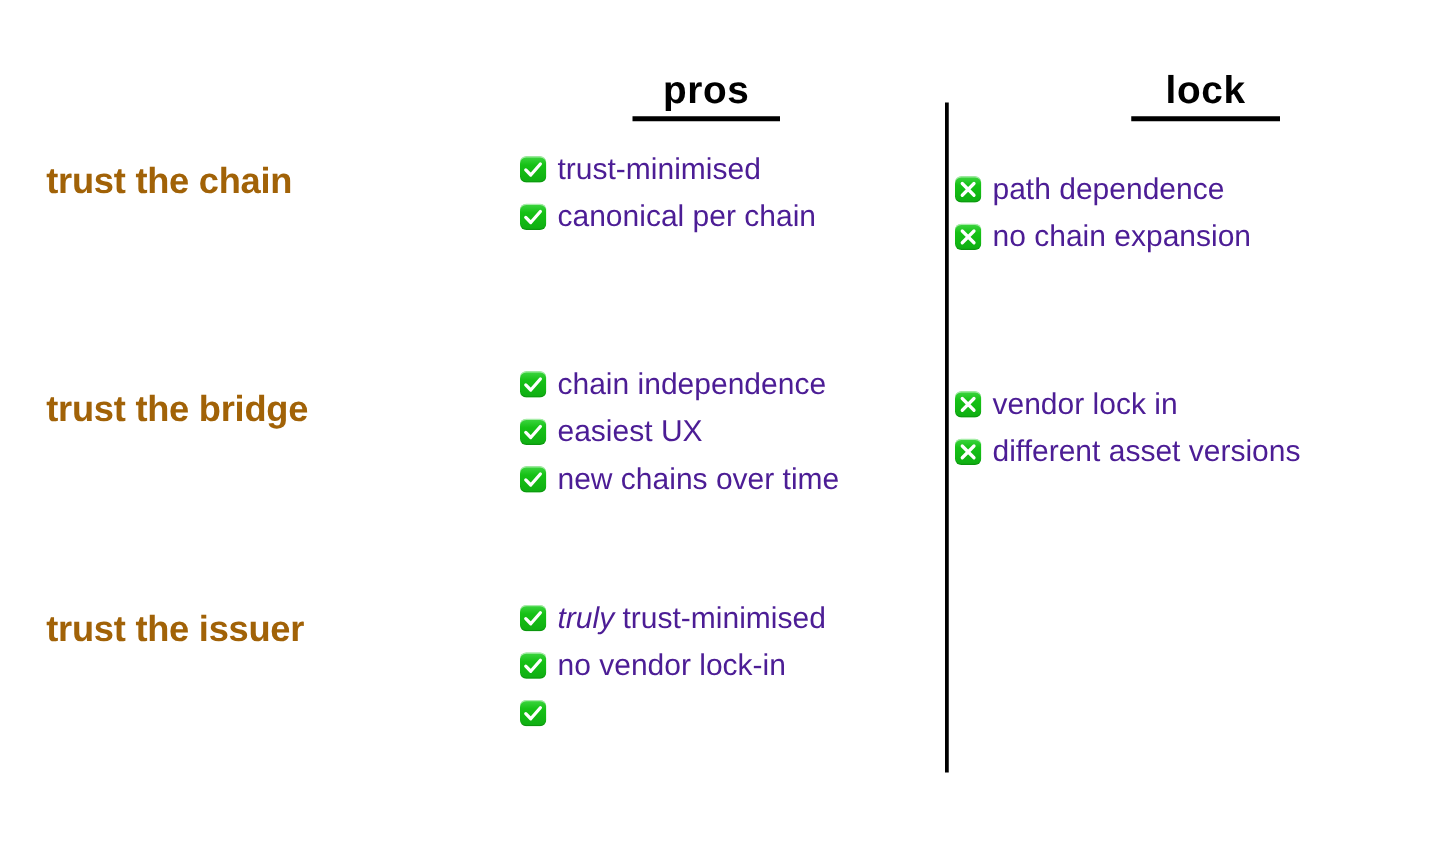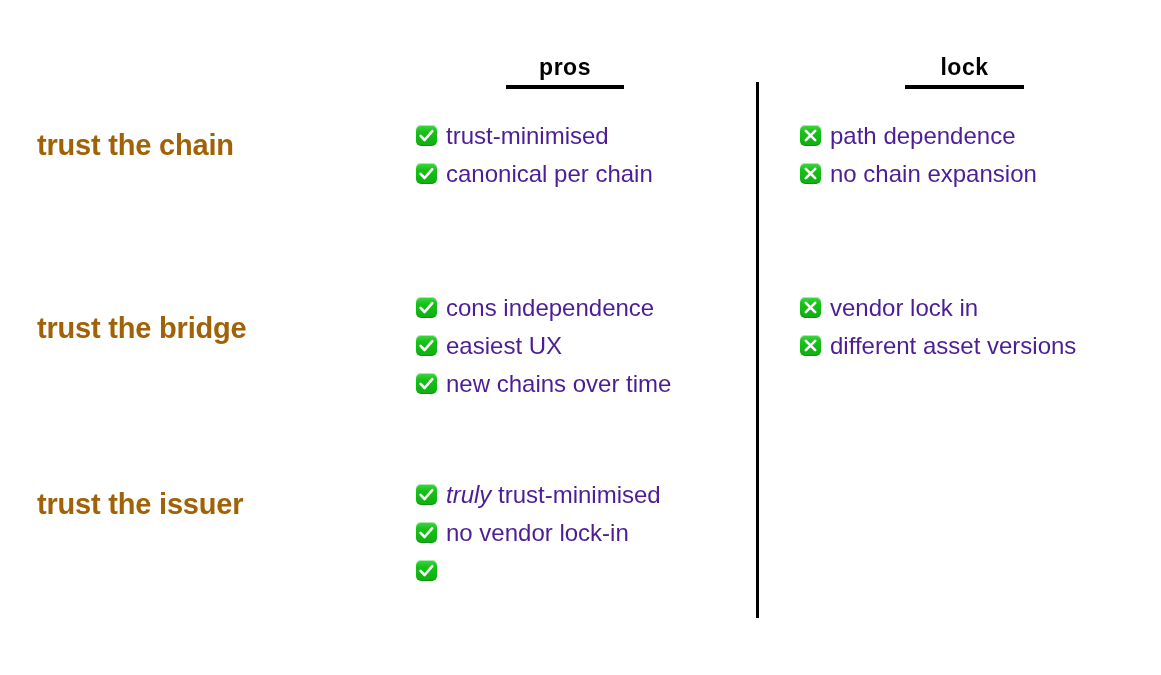--- a/index.html
+++ b/index.html
@@ -19,21 +19,21 @@
 
   .canvas {
     position: absolute;
     inset: 0;
   }
 
   
   .col-head {
     position: absolute;
     font-weight: bold;
-    font-size: 23px;
+    font-size: 31px;
     letter-spacing: 0.5px;
     line-height: 1;
     color: #000;
     white-space: nowrap;
   }
   .col-head .label {
     display: block;
     text-align: center;
   }
   .col-head .rule {
@@ -68,21 +68,21 @@
   }
   #label-0 { top: 131px; }
   #label-1 { top: 314px; text-align: right; }
   #label-2 { top: 490px; }
 
   
   .list {
     position: absolute;
   }
   .list.pros { left: 416px; width: 330px; }
-  .list.cons { left: 800px; width: 345px; }
+  .list.cons { left: 764px; width: 345px; margin-top: 16px; }
 
   #pros-0 { top: 124px; }
   #pros-1 { top: 296px; }
   #pros-2 { top: 483px; }
   #cons-0 { top: 124px; }
   #cons-1 { top: 296px; }
   #cons-2 { top: 483px; }
 
   .item {
     display: flex;
@@ -164,21 +164,21 @@
         <span class="item-text">canonical per chain</span>
       </div>
     </div>
   <div class="list pros" id="pros-1">
       <div class="item">
         <span class="icon">
           <svg viewBox="0 0 21 21" aria-hidden="true">
             <path d="M4.6 10.9 L8.6 15.0 L16.3 6.2" fill="none" stroke="#ffffff" stroke-width="2.6" stroke-linecap="round" stroke-linejoin="round"></path>
           </svg>
         </span>
-        <span class="item-text">cons independence</span>
+        <span class="item-text">chain independence</span>
       </div>
       <div class="item">
         <span class="icon">
           <svg viewBox="0 0 21 21" aria-hidden="true">
             <path d="M4.6 10.9 L8.6 15.0 L16.3 6.2" fill="none" stroke="#ffffff" stroke-width="2.6" stroke-linecap="round" stroke-linejoin="round"></path>
           </svg>
         </span>
         <span class="item-text">easiest UX</span>
       </div>
       <div class="item">

